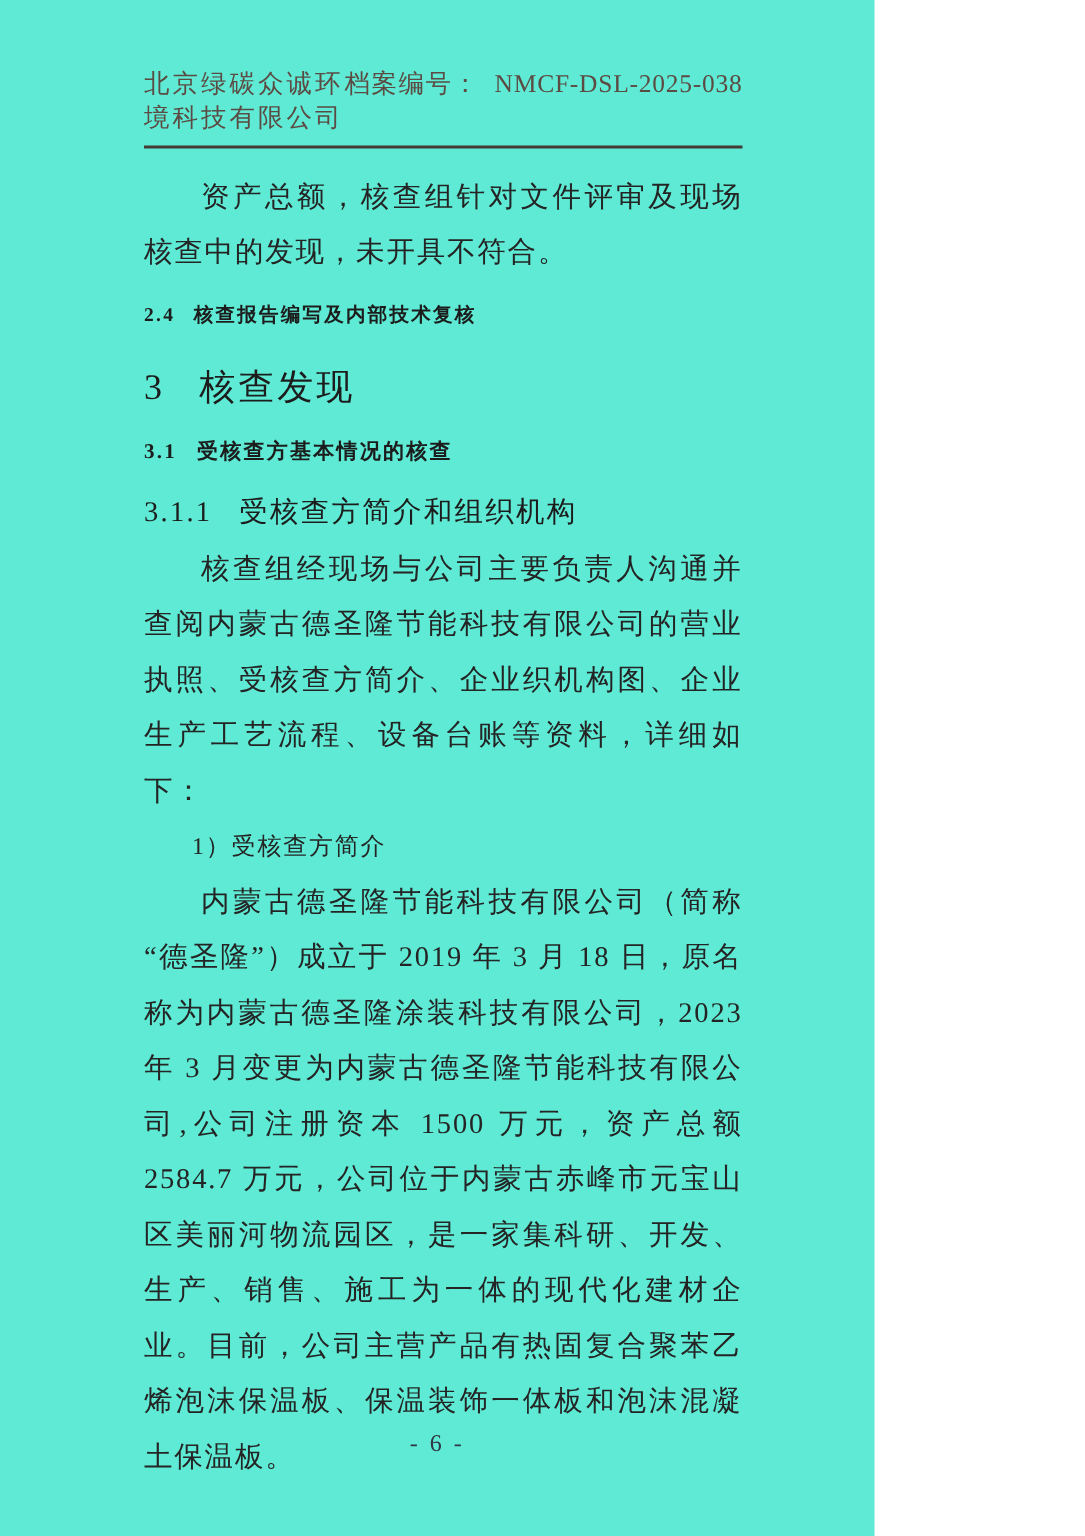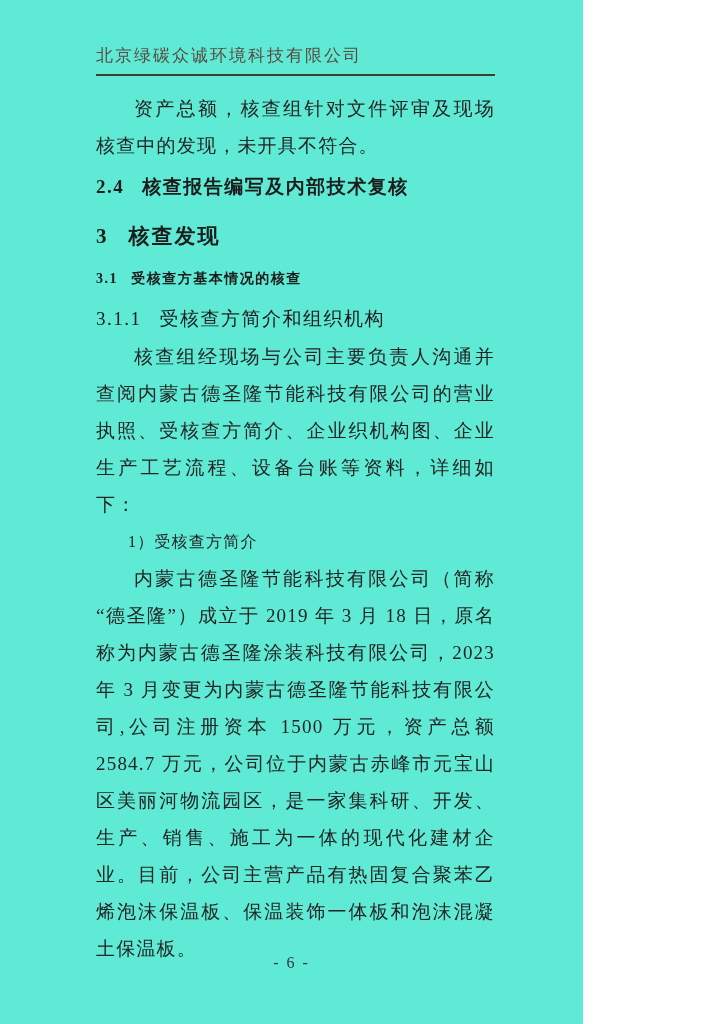--- a/index.html
+++ b/index.html
@@ -48,31 +48,31 @@
     font-size: 19px;
     line-height: 37px;
     letter-spacing: 1.2px;
     text-align: justify;
     text-indent: 2em;
     color: #242424;
   }
   .para.first { margin-top: 14px; }
   .h-2 {
     margin: 4px 0 0 0;
-    font-size: 19px;
+    font-size: 13px;
     line-height: 38px;
     font-weight: bold;
     letter-spacing: 1.5px;
     color: #1c1c1c;
   }
   .h-1 {
     margin: 8px 0 0 0;
-    font-size: 21px;
+    font-size: 24px;
     line-height: 44px;
-    font-weight: bold;
+    font-weight: normal;
     letter-spacing: 2px;
     color: #1c1c1c;
   }
   .h-2b {
     margin: 0;
     font-size: 14px;
     line-height: 42px;
     font-weight: bold;
     letter-spacing: 1.5px;
     color: #1c1c1c;
@@ -106,20 +106,23 @@
     color: #2f3844;
   }
 </style>
 </head>
 <body>
 
 <div class="page">
 
   <div class="hdr">
     <span>北京绿碳众诚环境科技有限公司</span>
+    <span class="archive">
+      <span>档案编号：</span><span class="num">NMCF-DSL-2025-038</span>
+    </span>
   </div>
 
   <main>
 
     <p class="para first">资产总额，核查组针对文件评审及现场核查中的发现，未开具不符合。</p>
 
     <h2 class="h-2"><span class="h-num">2.4</span><span>核查报告编写及内部技术复核</span></h2>
 
 
     <h1 class="h-1"><span class="h-num">3</span><span>核查发现</span></h1>

